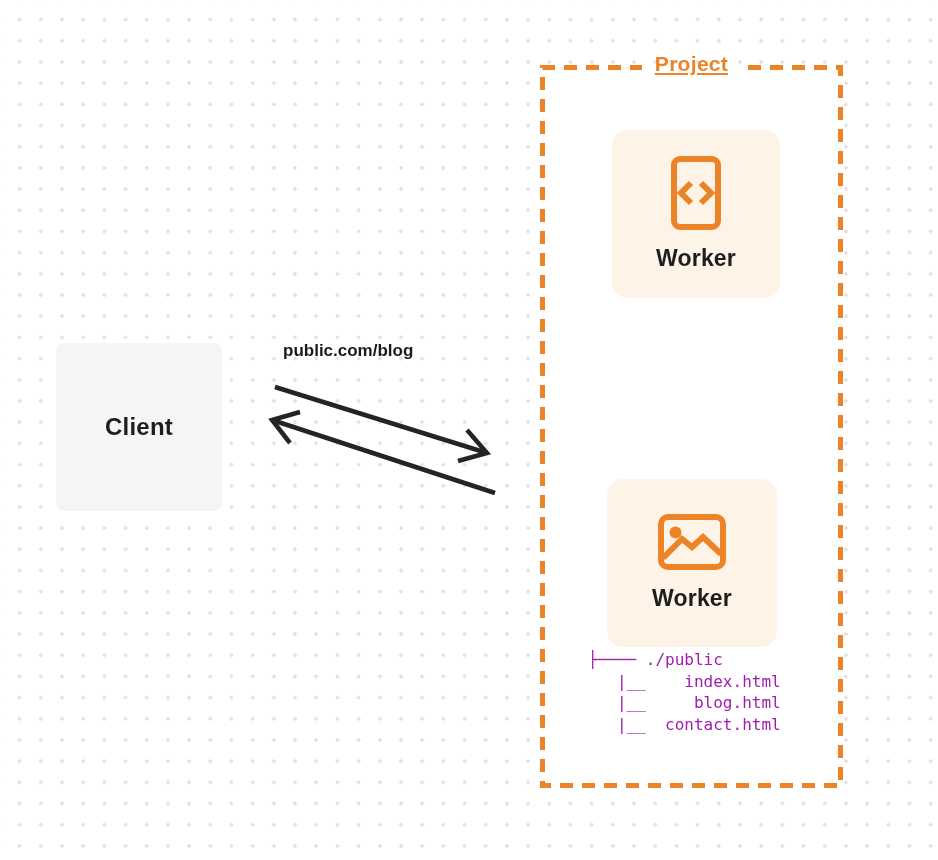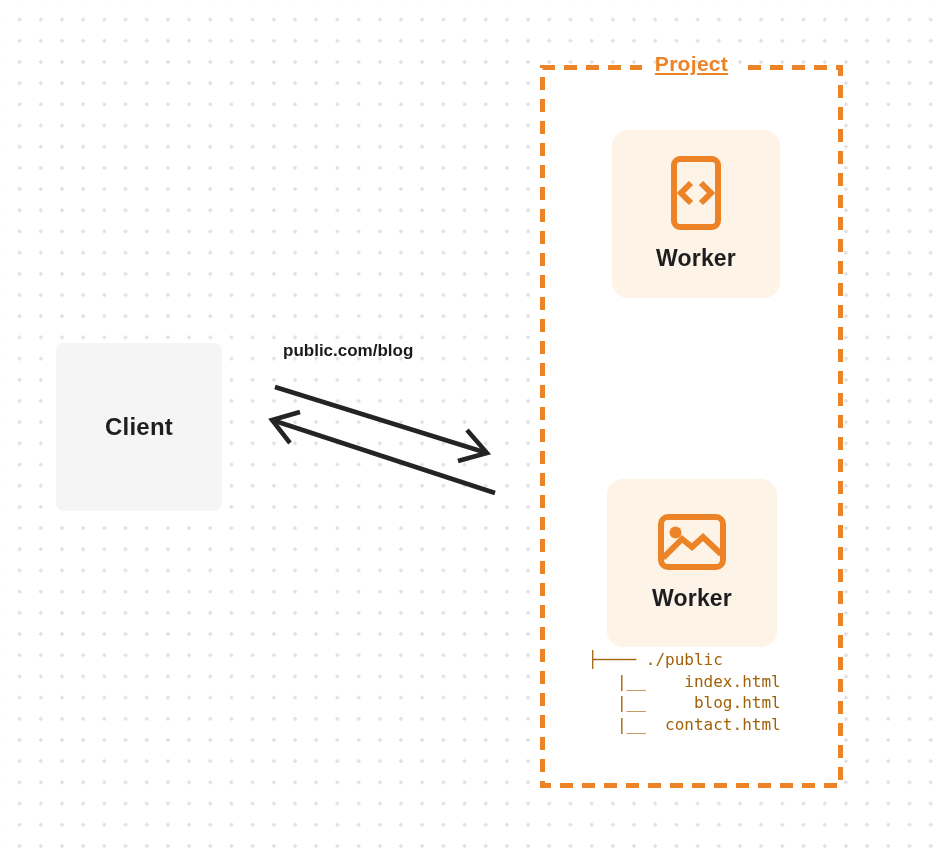--- a/index.html
+++ b/index.html
@@ -86,21 +86,21 @@
   }
   .node-icon { display: block; }
 
   
   .file-tree {
     position: absolute;
     left: 48px; top: 584px;
     font-family: "DejaVu Sans Mono", monospace;
     font-size: 16px;
     line-height: 21.5px;
-    color: #a16207;
+    color: #a21caf;
     white-space: pre;
   }
 </style>
 </head>
 <body>
 
 <div class="canvas">
 
   <div class="client-box">
     <span class="node-label">Client</span>

